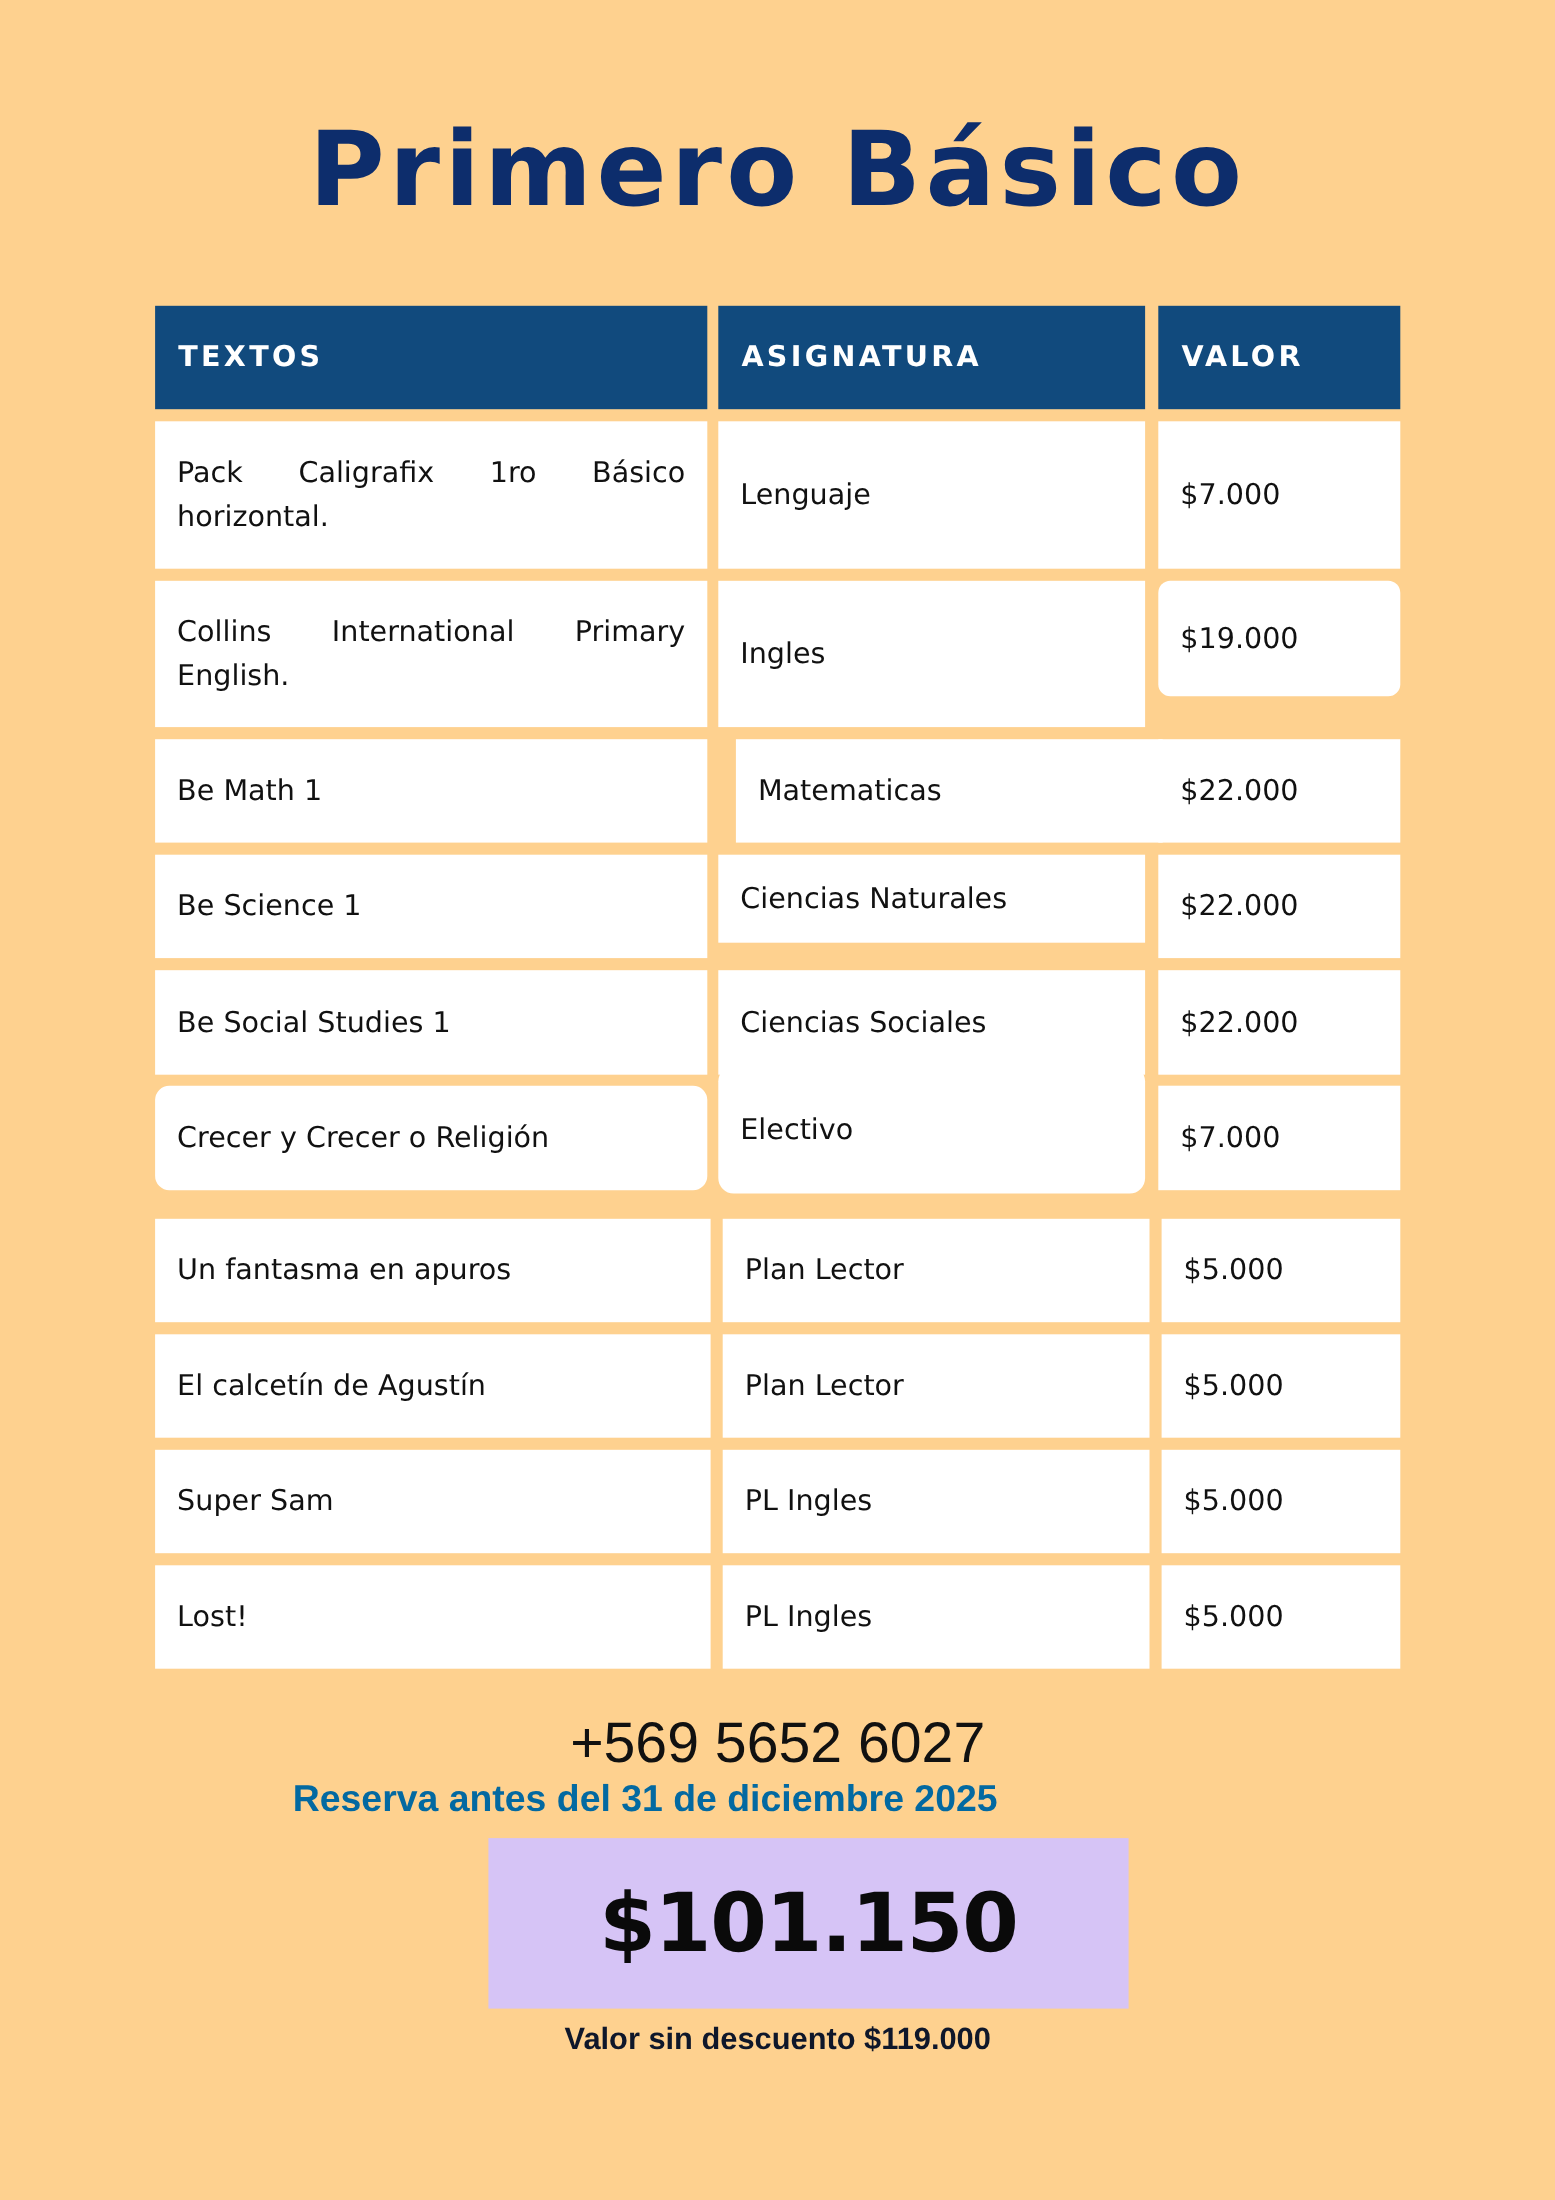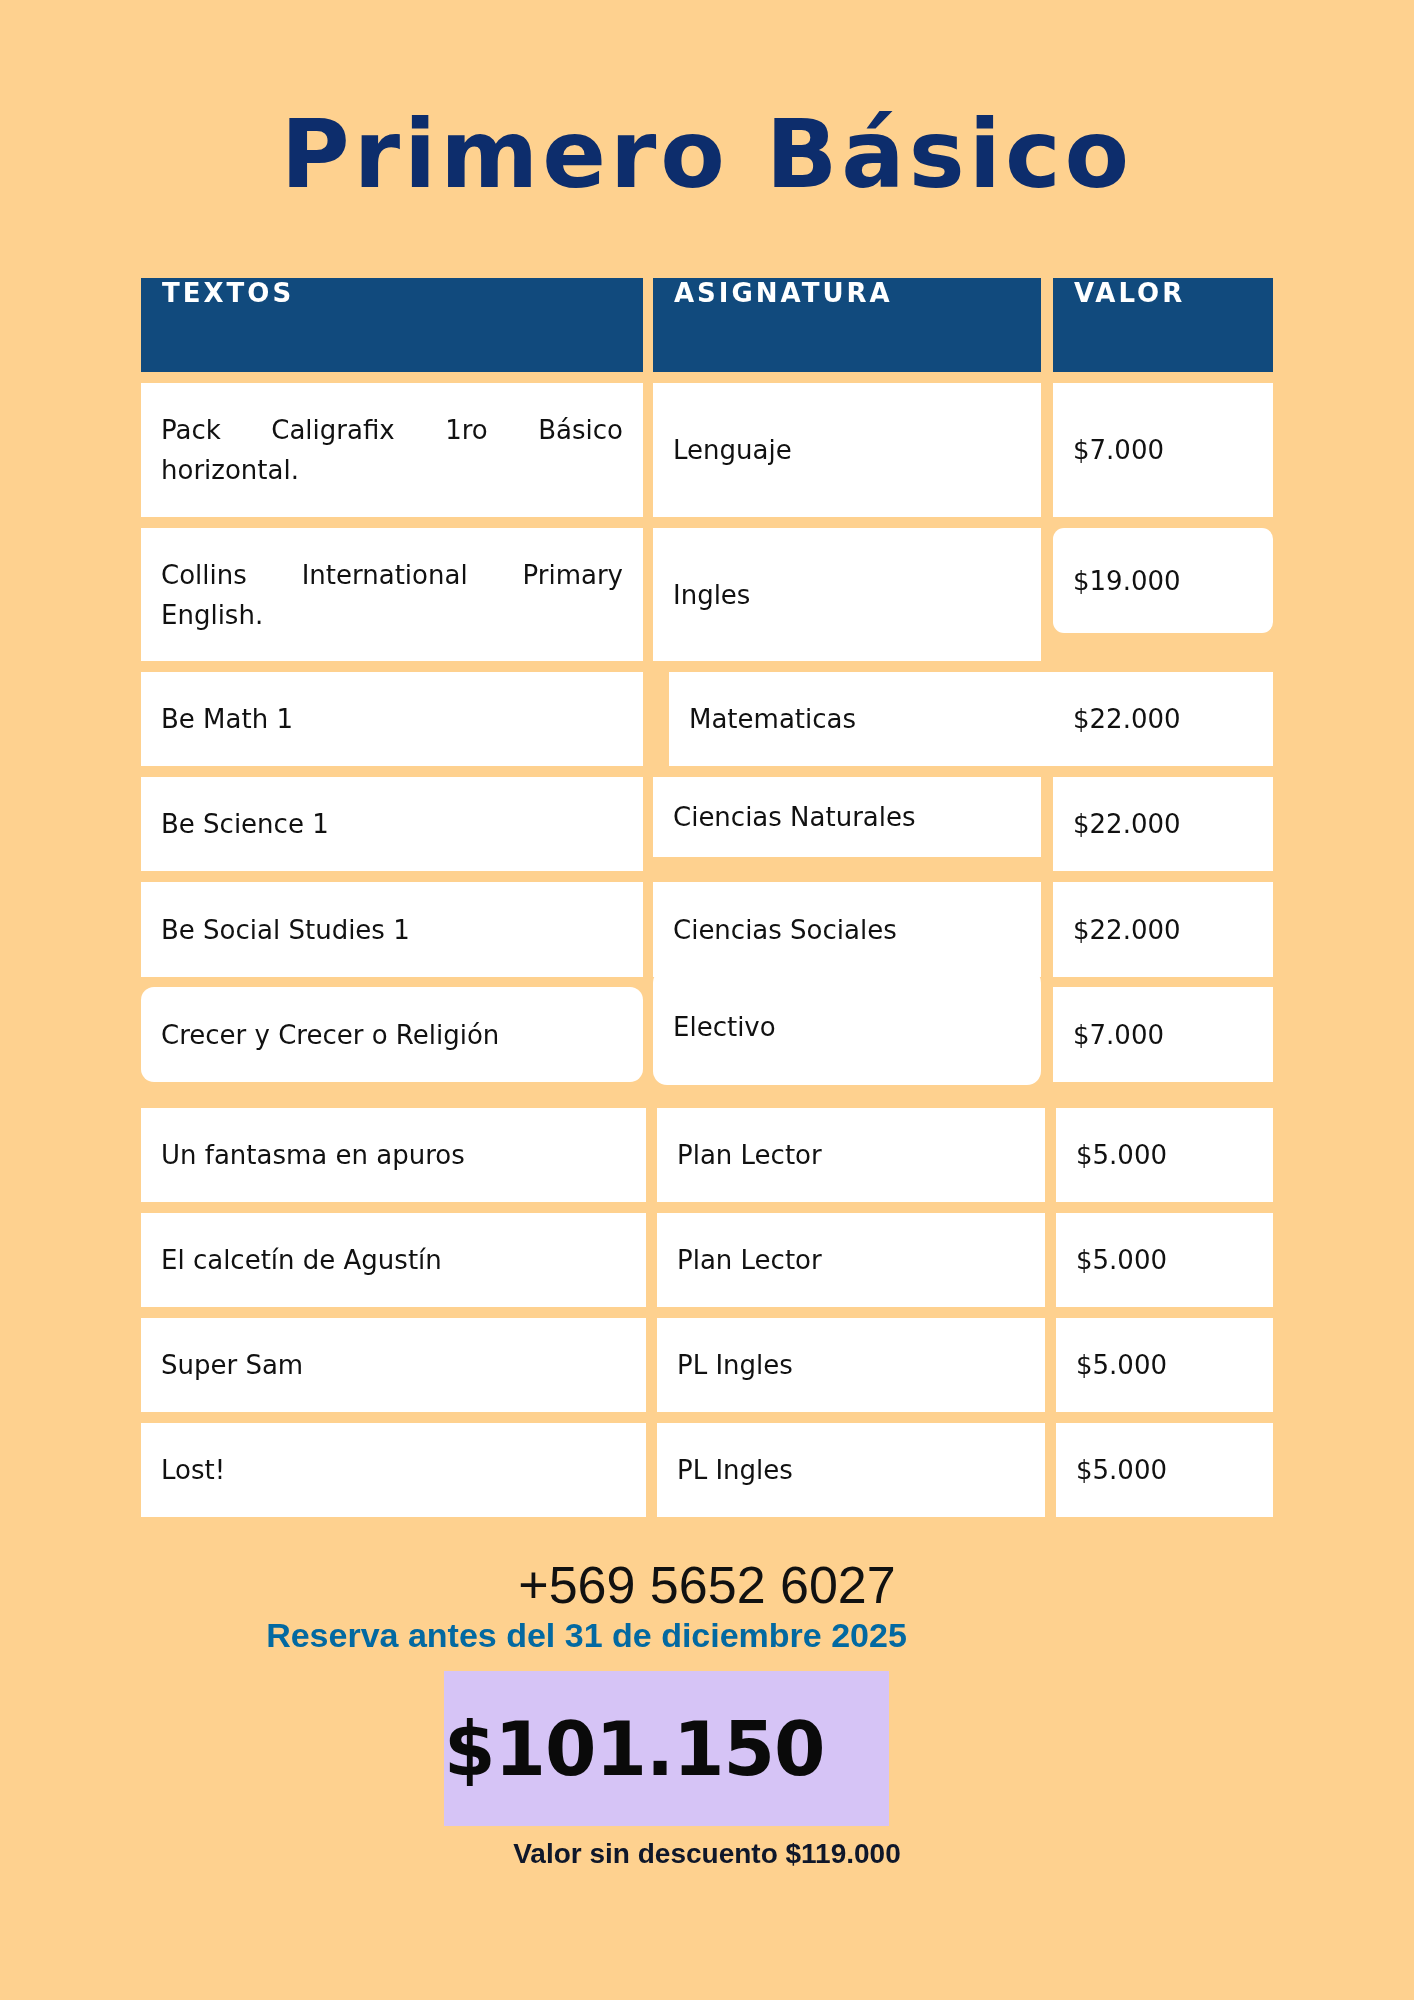--- a/index.html
+++ b/index.html
@@ -8,28 +8,28 @@
     font-family:"DejaVu Sans", sans-serif; color:#111;
   }
   .title {
     position:absolute; left:0; top:100px; width:1414px; text-align:center;
     font-family:"DejaVu Sans", sans-serif; font-weight:bold; font-size:94px;
     color:#0d2d6c; letter-spacing:4px; line-height:110px;
   }
   .cell { position:absolute; background:#fff; box-sizing:border-box; padding:0 20px;
     display:flex; align-items:center; font-size:26px; line-height:40px; color:#111; }
   .hcell { position:absolute; background:#114a7d; box-sizing:border-box; padding:0 21px;
-    display:flex; align-items:flex-start; font-size:26px; font-weight:bold; color:#fff; letter-spacing:3px; }
+    display:flex; align-items:center; font-size:26px; font-weight:bold; color:#fff; letter-spacing:3px; }
   .justify { text-align:justify; text-align-last:left; width:100%; }
   .phone { position:absolute; left:0; width:1414px; top:1555px; text-align:center;
     font-family:"Liberation Sans", sans-serif; font-size:52px; line-height:60px; color:#111; }
   .reserva { position:absolute; left:0; width:1173px; top:1615px; text-align:center;
     font-family:"Liberation Sans", sans-serif; font-weight:bold; font-size:34px; line-height:40px; color:#0369a1; }
-  .pricebox { position:absolute; left:444px; top:1671px; width:445px; height:155px; background:#d6c4f6;
-    display:flex; align-items:center; }
+  .pricebox { position:absolute; left:444px; top:1671px; width:582px; height:155px; background:#d6c4f6;
+    display:flex; align-items:center; justify-content:center; }
   .price { font-family:"DejaVu Sans", sans-serif; font-weight:bold; font-size:74px; color:#0a0a0a; letter-spacing:-1px; }
   .sin { position:absolute; left:0; width:1414px; top:1836px; text-align:center;
     font-family:"Liberation Sans", sans-serif; font-weight:bold; font-size:28px; line-height:36px; color:#0f172a; }
 </style>
 </head>
 <body>
 
 <div class="title">Primero Básico</div>
 
 <div class="hcell" style="left:141px; top:278px; width:502px; height:94px;">

